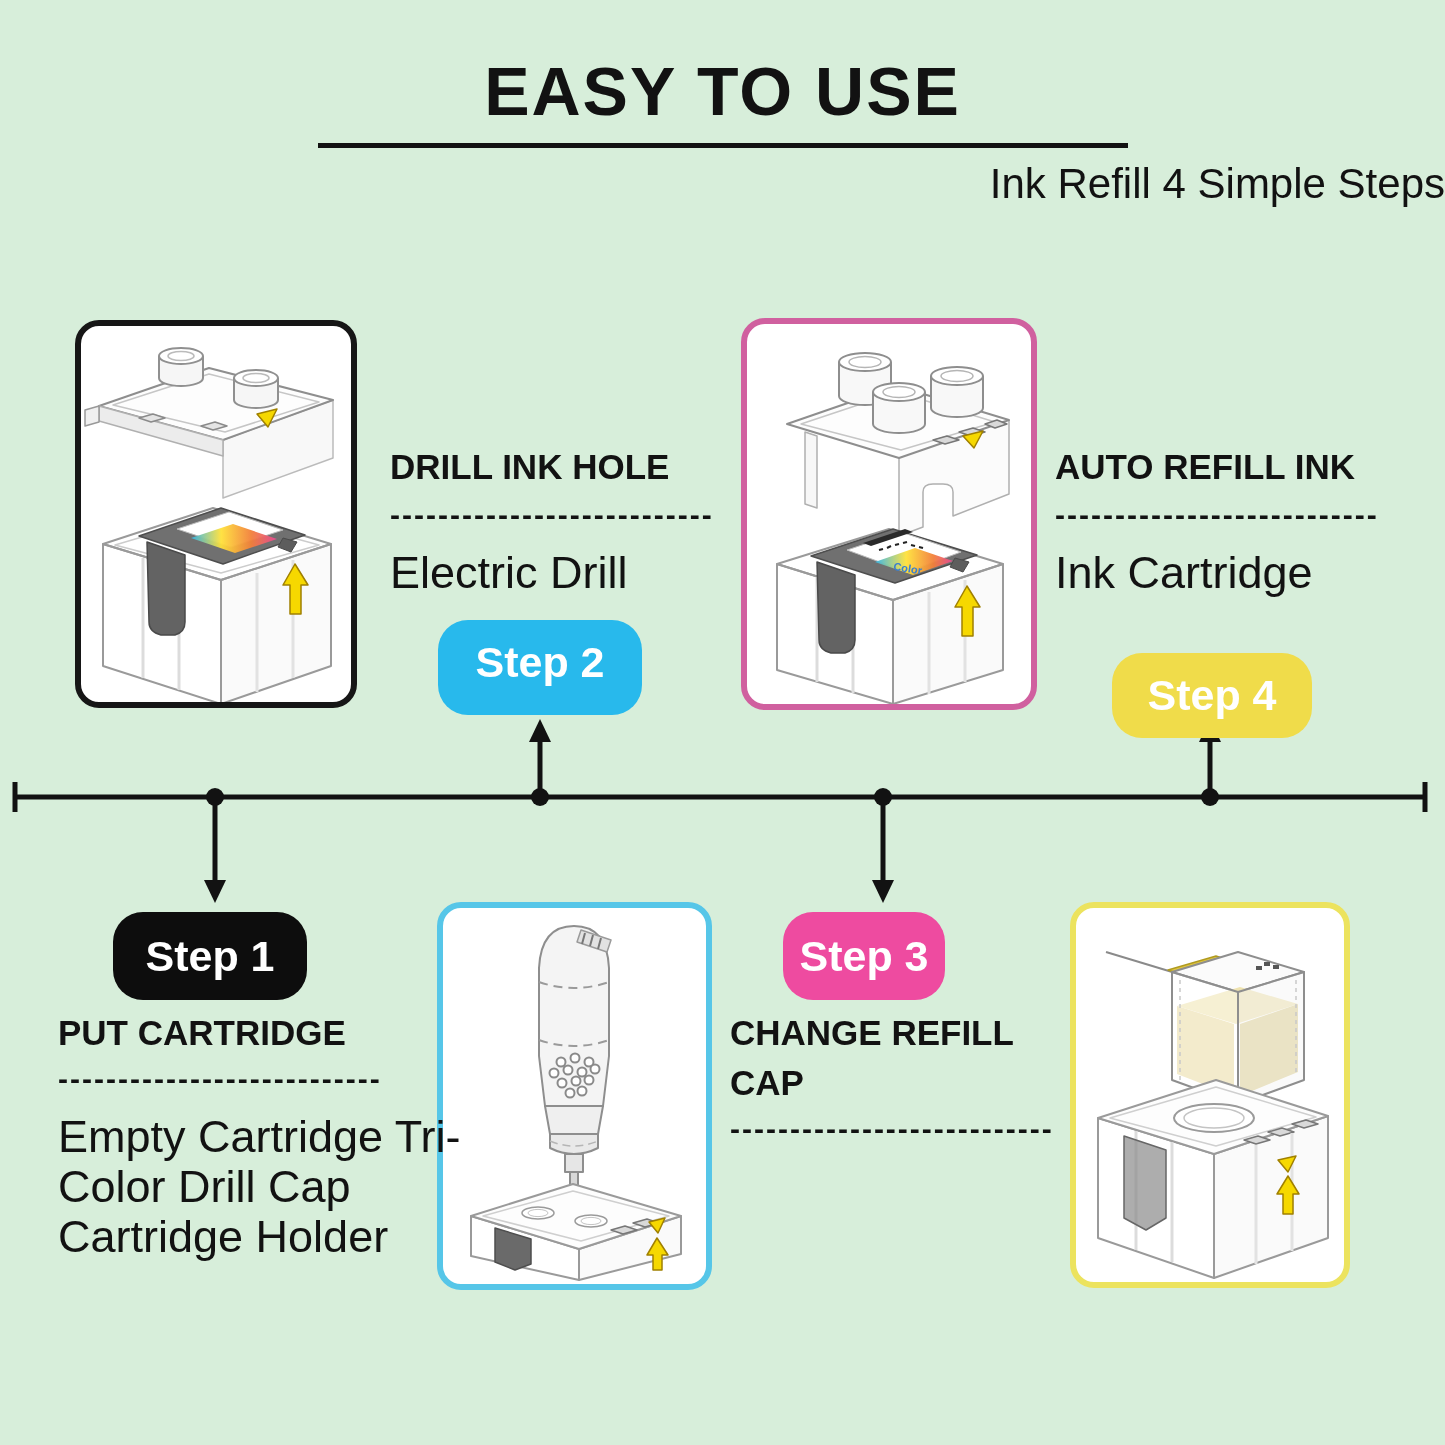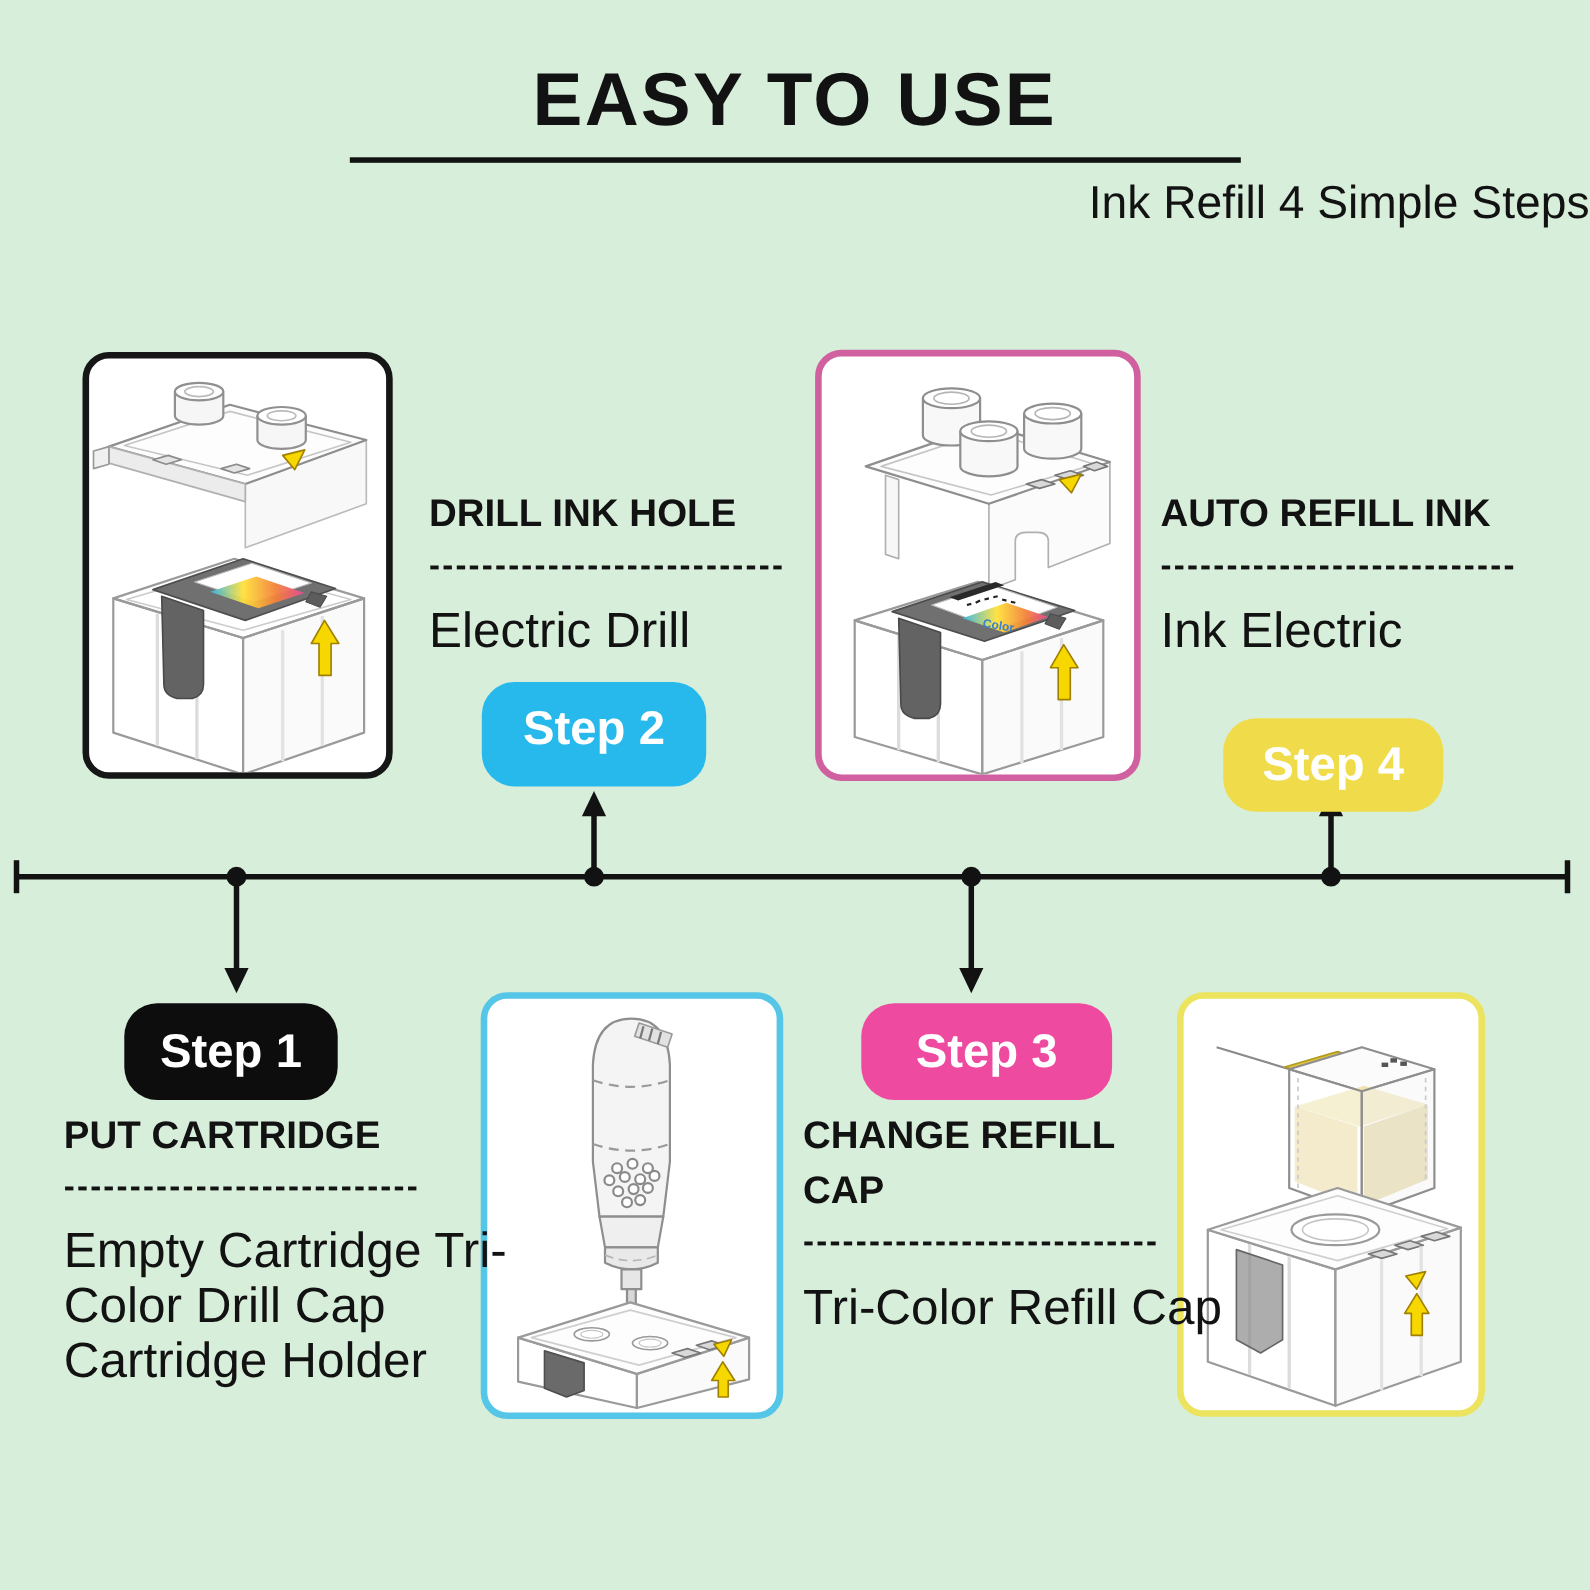--- a/index.html
+++ b/index.html
@@ -25,21 +25,21 @@
   .frame-4{left:1070px;top:902px;width:280px;height:386px;border:6px solid #ece35e;}
 
   
   .heading{position:absolute;font-size:35px;font-weight:bold;color:#121212;line-height:50px;white-space:nowrap;}
   .divider{position:absolute;font-size:30px;font-weight:bold;letter-spacing:2px;color:#121212;white-space:nowrap;}
   .desc{position:absolute;font-size:45px;color:#121212;line-height:50px;white-space:nowrap;}
   .badge{position:absolute;border-radius:30px;color:#ffffff;font-weight:bold;font-size:43px;
     text-align:center;white-space:nowrap;}
   .badge-1{left:113px;top:912px;width:194px;height:88px;line-height:88px;background:#0d0d0d;}
   .badge-2{left:438px;top:620px;width:204px;height:95px;line-height:85px;background:#28b9ec;}
-  .badge-3{left:783px;top:912px;width:228px;height:88px;line-height:88px;background:#ee4ba0;}
+  .badge-3{left:783px;top:912px;width:162px;height:88px;line-height:88px;background:#ee4ba0;}
   .badge-4{left:1112px;top:620px;width:200px;height:85px;line-height:85px;background:#f0dc4a;margin-top:33px;}
 
   .col2-heading{left:390px;top:442px;}
   .col2-divider{left:390px;top:498px;}
   .col2-desc{left:390px;top:548px;}
   .col4-heading{left:1055px;top:442px;}
   .col4-divider{left:1055px;top:498px;}
   .col4-desc{left:1055px;top:548px;}
   .col1-heading{left:58px;top:1008px;}
   .col1-divider{left:58px;top:1062px;}
@@ -276,33 +276,32 @@
     </svg>
   </div>
 
   <div class="heading col2-heading">DRILL INK HOLE</div>
   <div class="divider col2-divider">---------------------------</div>
   <div class="desc col2-desc">Electric Drill</div>
   <div class="badge badge-2">Step 2</div>
 
   <div class="heading col4-heading">AUTO REFILL INK</div>
   <div class="divider col4-divider">---------------------------</div>
-  <div class="desc col4-desc">Ink Electric</div>
+  <div class="desc col4-desc">Ink Cartridge</div>
   <div class="badge badge-4">Step 4</div>
 
   <div class="badge badge-1">Step 1</div>
   <div class="heading col1-heading">PUT CARTRIDGE</div>
   <div class="divider col1-divider">---------------------------</div>
   <div class="desc col1-desc">
     <span class="line">Empty Cartridge Tri-</span>
     <span class="line">Color Drill Cap</span>
     <span class="line">Cartridge Holder</span>
   </div>
 
   <div class="badge badge-3">Step 3</div>
   <div class="heading col3-heading">
     <span class="line">CHANGE REFILL</span>
     <span class="line">CAP</span>
   </div>
   <div class="divider col3-divider">---------------------------</div>
-  <div class="desc col3-desc">Tri-Color Refill Cap</div>
 
 </div>
 
 </body></html>

